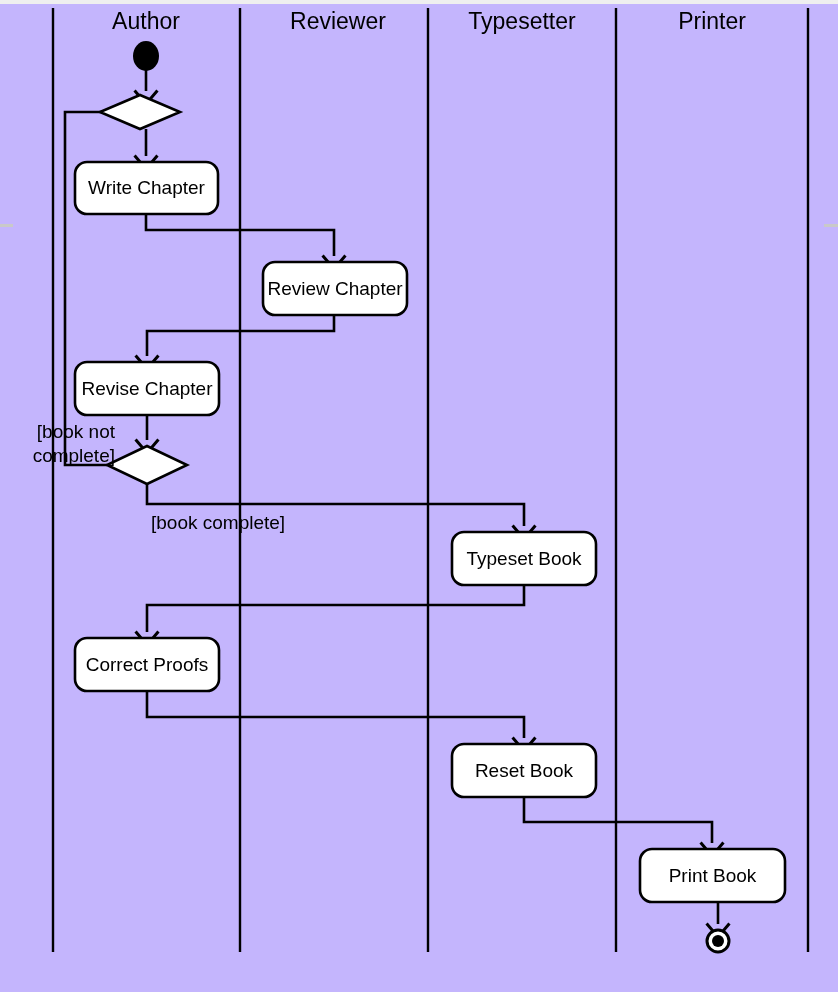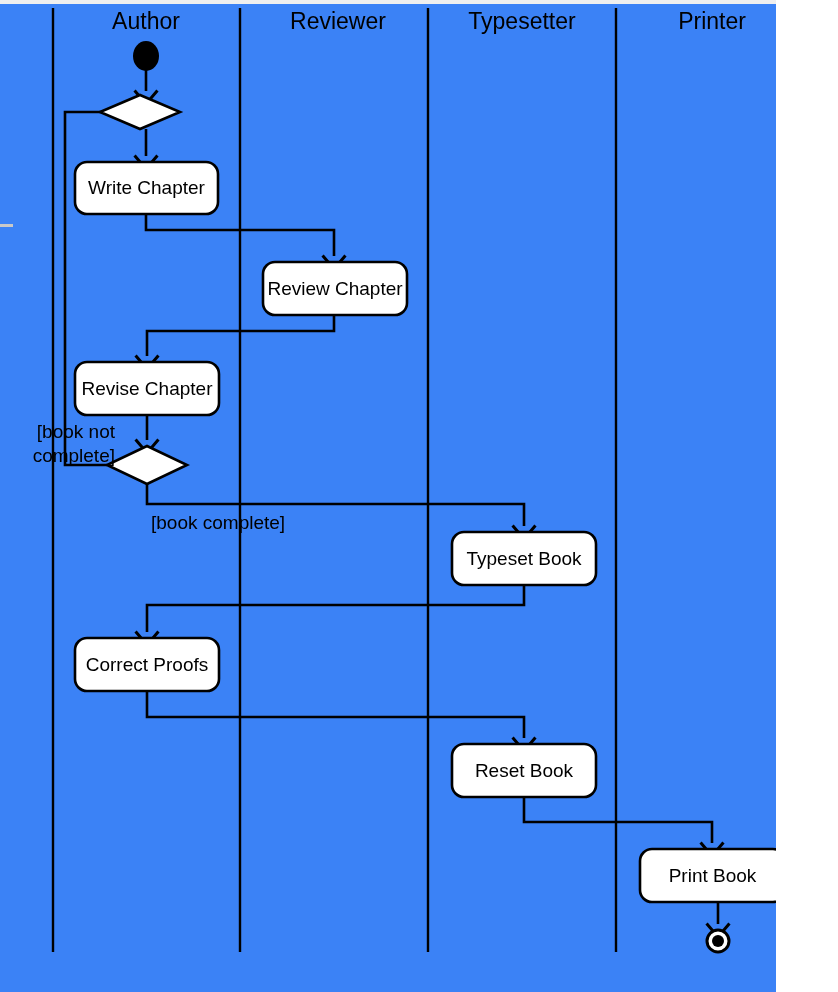--- a/index.html
+++ b/index.html
@@ -6,23 +6,23 @@
   html, body {
     margin: 0;
     padding: 0;
     background: #ffffff;
   }
   body {
     font-family: "Liberation Sans", sans-serif;
   }
   #canvas {
     position: relative;
-    width: 776px;
+    width: 838px;
     height: 992px;
-    background: #3b82f6;
+    background: #c4b5fd;
     overflow: hidden;
     text-decoration: underline;
   }
   #diagram-svg {
     position: absolute;
     left: 0;
     top: 0;
     width: 838px;
     height: 992px;
   }

